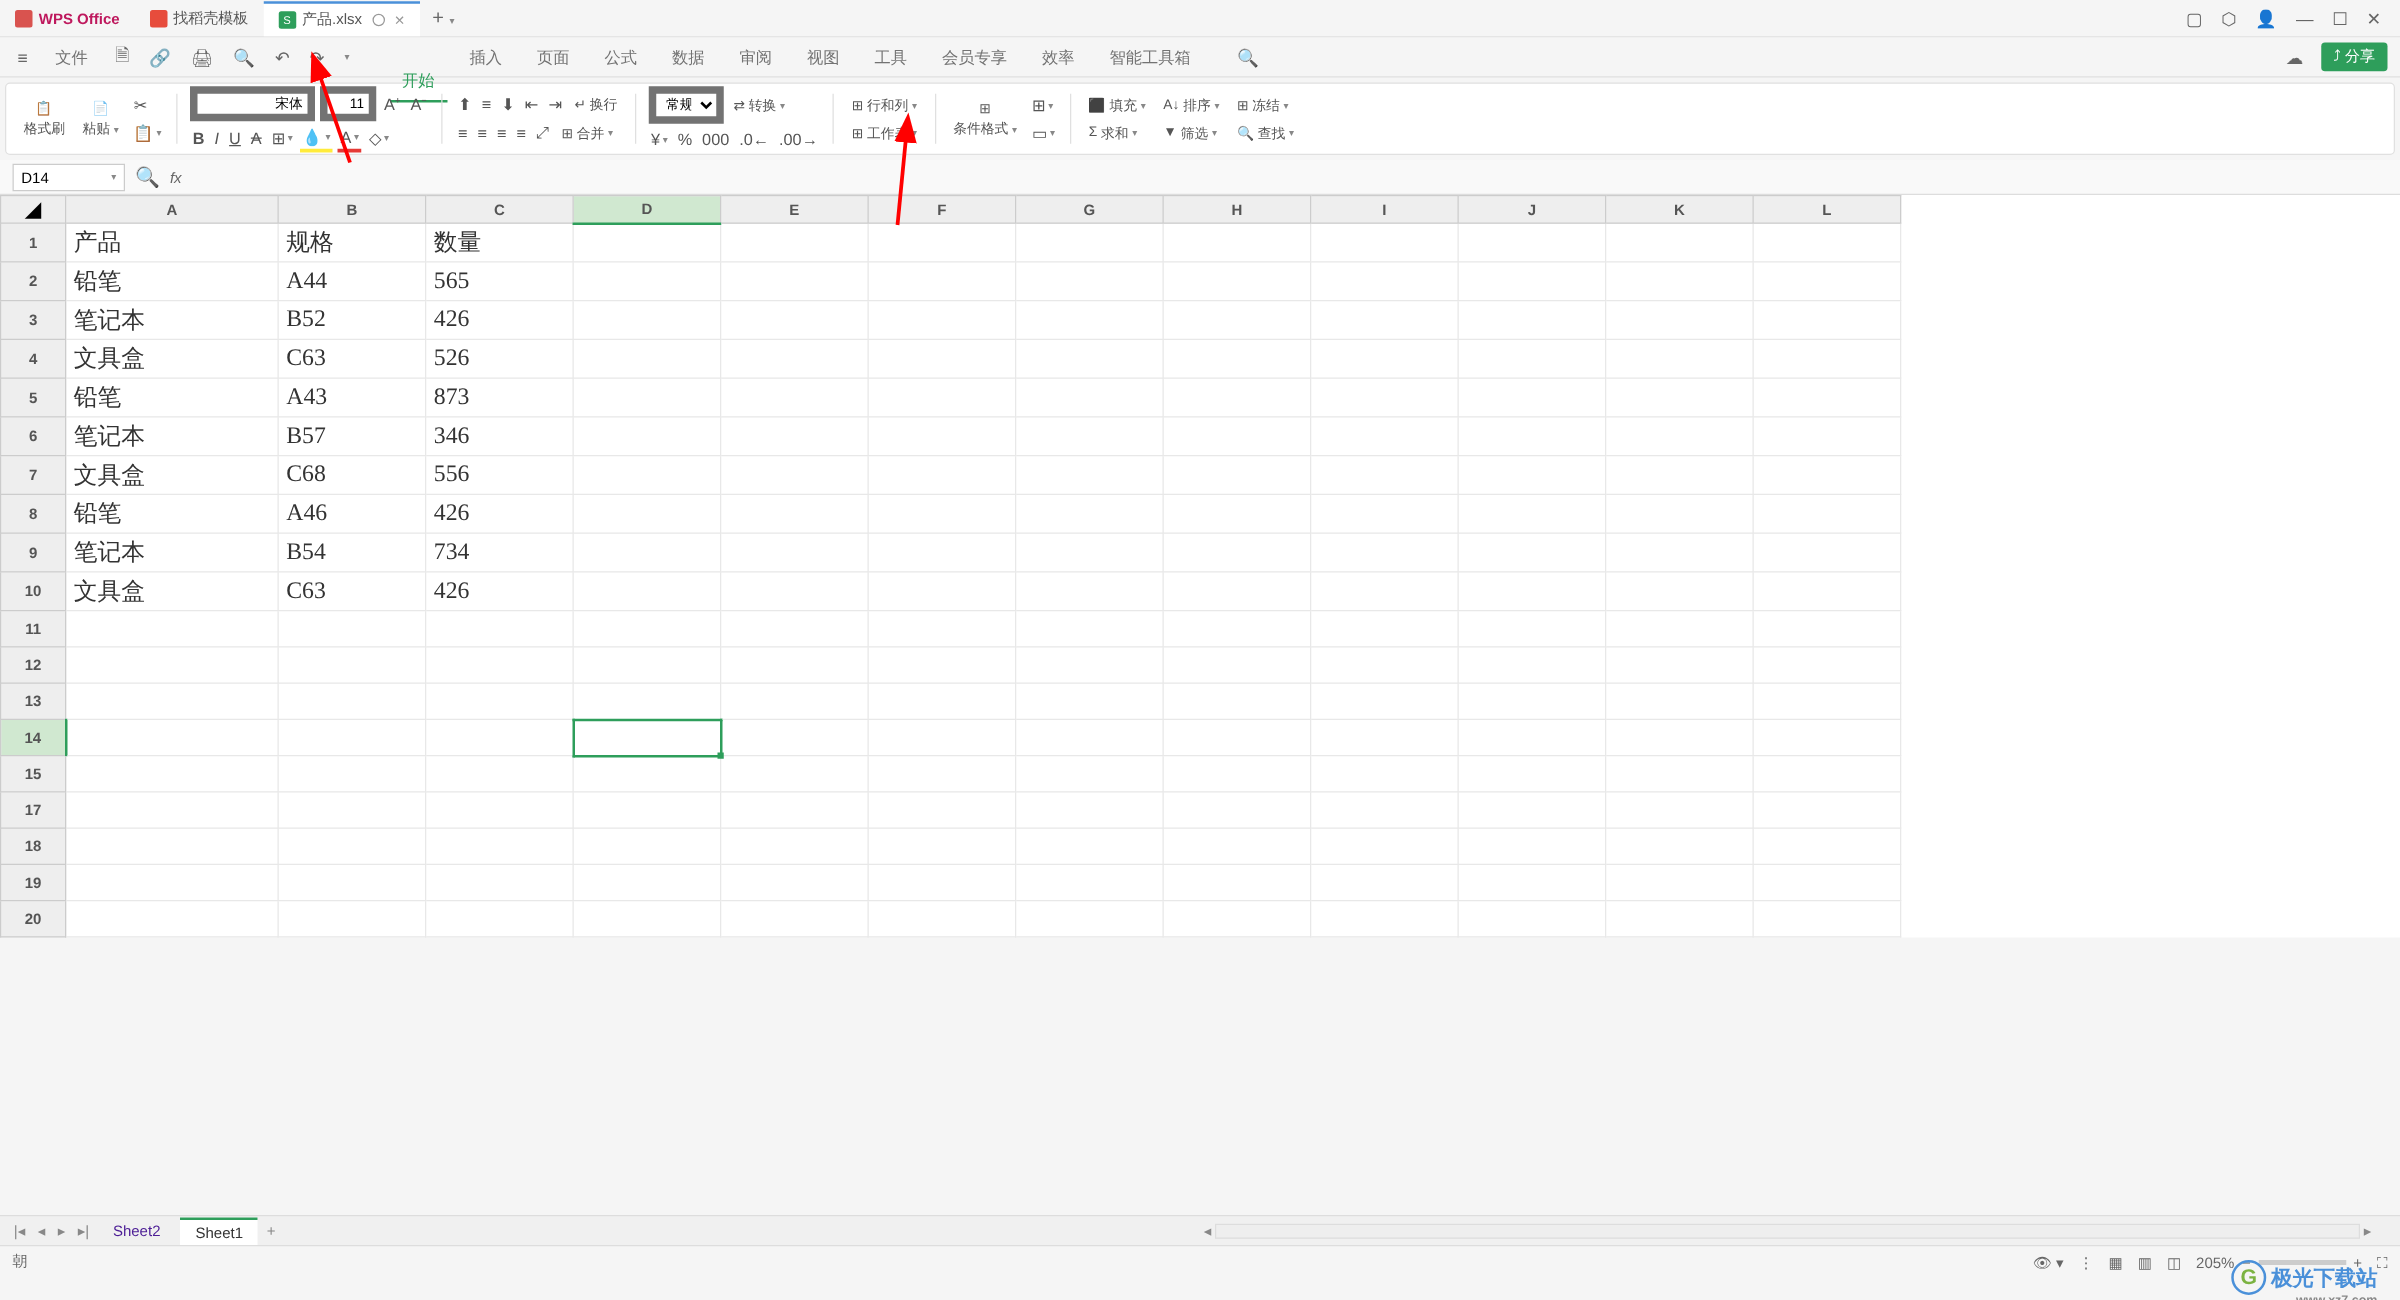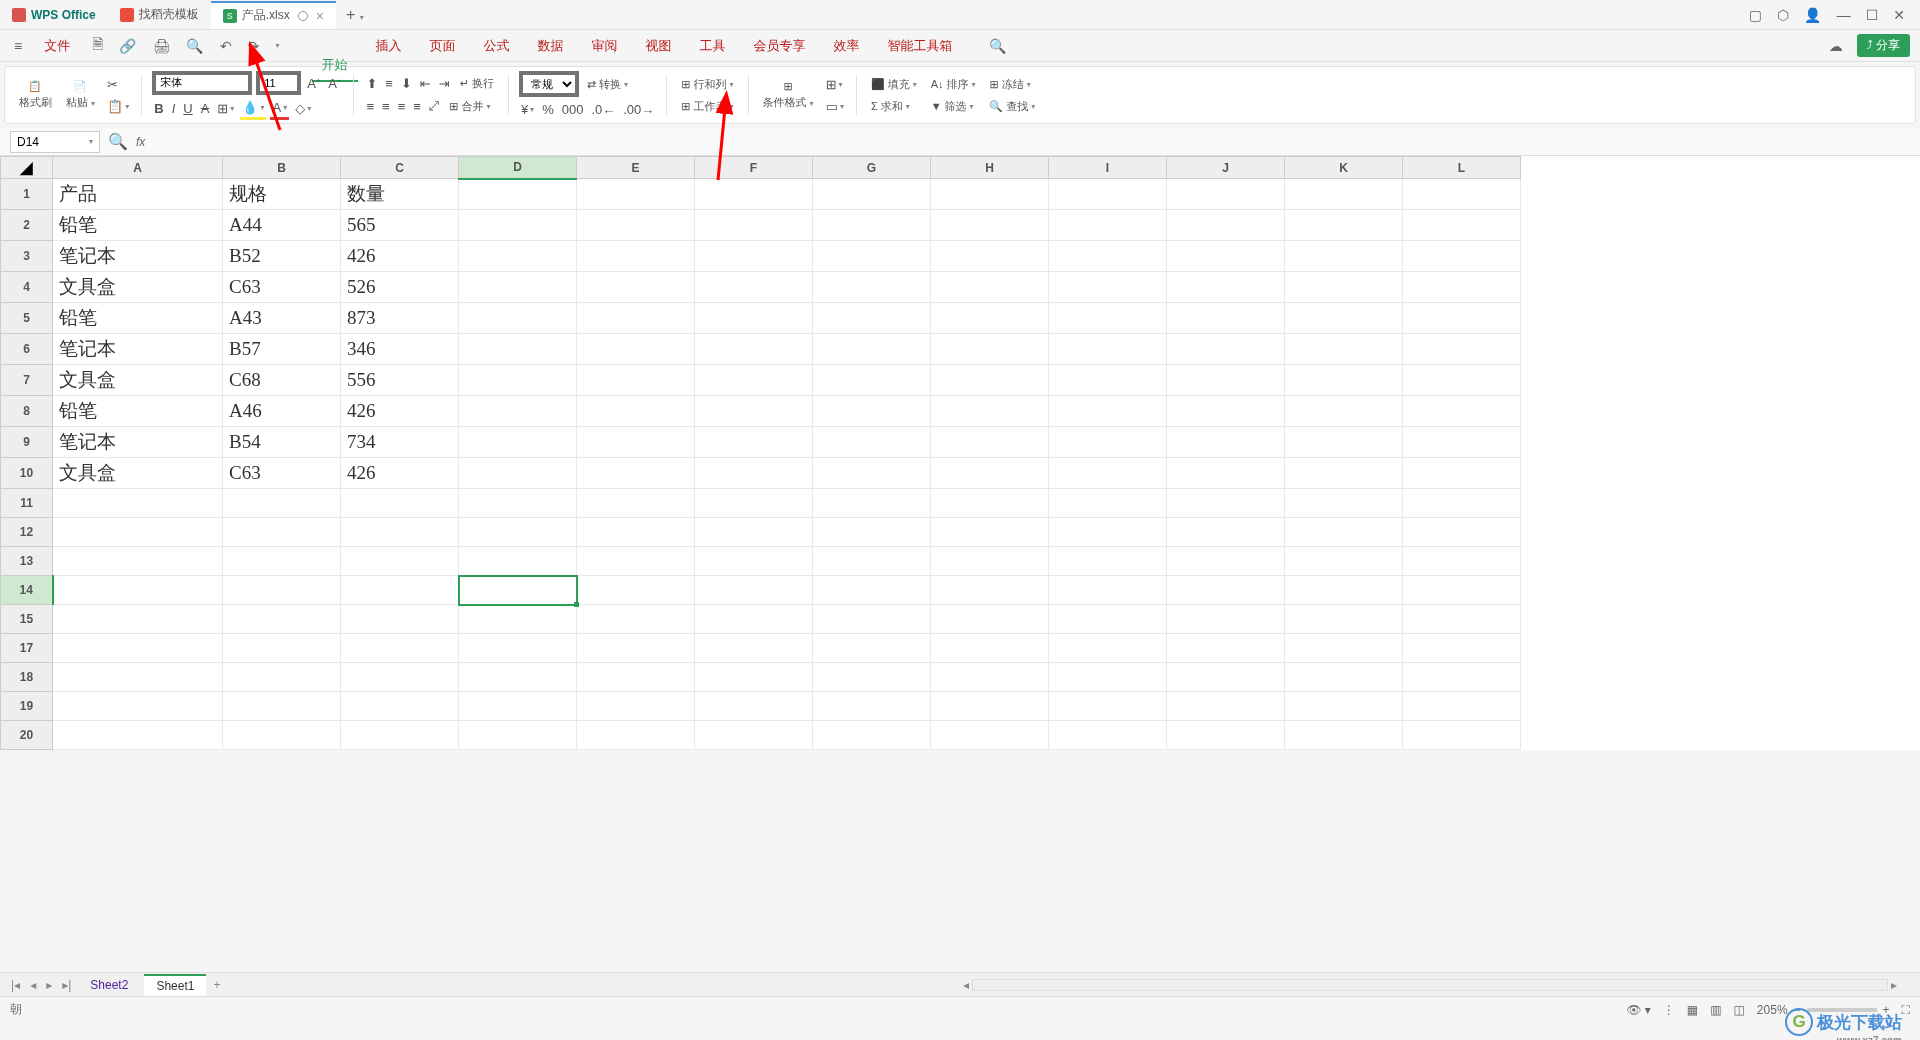--- a/index.html
+++ b/index.html
@@ -1,48 +1,48 @@
 <!DOCTYPE html>
 <html><head>
 <meta charset="utf-8">
 <style>
 * { margin: 0; padding: 0; box-sizing: border-box; font-family: "Microsoft YaHei", Arial, sans-serif; }
 body { background: #f5f5f5; width: 1920px; height: 1040px; overflow: hidden; position: relative; }
 
 
 .title-bar { height: 30px; background: #f5f5f5; display: flex; align-items: center; border-bottom: 1px solid #e0e0e0; }
 .tab { height: 28px; display: flex; align-items: center; padding: 0 12px; font-size: 12px; color: #555; cursor: pointer; }
-.tab.wps { color: #0f766e; font-weight: bold; }
+.tab.wps { color: #be185d; font-weight: bold; }
 .tab-icon { width: 14px; height: 14px; margin-right: 5px; display: inline-block; }
 .tab.active { background: #fff; border-top: 2px solid #4a90d9; }
 .tab-icon.wps { background: #d9534f; border-radius: 2px; }
 .tab-icon.template { background: #e74c3c; border-radius: 2px; }
 .tab-icon.xlsx { background: #2e9e5b; border-radius: 2px; color:#fff; font-size:9px; text-align:center; line-height:14px; }
 .tab .close { margin-left: 8px; color: #999; font-size: 14px; }
 .tab .circle { width: 10px; height: 10px; border: 1px solid #999; border-radius: 50%; margin-left: 8px; }
 .title-spacer { flex: 1; }
 .title-controls { display: flex; align-items: center; gap: 15px; padding-right: 15px; color: #666; font-size: 14px; }
 .title-controls span { cursor: pointer; }
 .add-tab { padding: 0 10px; font-size: 16px; color: #666; cursor: pointer; }
 
 
 .menu-bar { height: 32px; background: #f5f5f5; display: flex; align-items: center; padding: 0 10px; border-bottom: 1px solid #e0e0e0; }
 .menu-left { display: flex; align-items: center; gap: 8px; }
 .menu-icon { font-size: 14px; color: #666; cursor: pointer; padding: 2px 4px; }
-.menu-item { font-size: 13px; color: #b91c1c; padding: 6px 10px; cursor: pointer; }
+.menu-item { font-size: 13px; color: #737373; padding: 6px 10px; cursor: pointer; }
 .menu-item.active { color: #2e9e5b; border-bottom: 2px solid #2e9e5b; margin-top: 40px; }
 .menu-right { display: flex; align-items: center; gap: 10px; margin-left: auto; }
 .share-btn { background: #2e9e5b; color: #fff; padding: 3px 10px; border-radius: 3px; font-size: 12px; cursor: pointer; }
 
 
 .ribbon { height: 58px; background: #fff; display: flex; align-items: center; padding: 4px 10px; border: 1px solid #e0e0e0; margin: 4px; border-radius: 4px; gap: 6px; }
 .ribbon-group { display: flex; flex-direction: column; align-items: center; font-size: 11px; color: #555; gap: 2px; padding: 0 4px; }
 .ribbon-sep { width: 1px; height: 40px; background: #e0e0e0; margin: 0 4px; }
 .ribbon-btn { display: flex; align-items: center; gap: 3px; font-size: 11px; color: #555; cursor: pointer; padding: 2px 4px; }
-.ribbon-select { border: 4px solid #737373; font-size: 11px; padding: 2px 4px; background: #fff; }
+.ribbon-select { border: 6px solid #737373; font-size: 11px; padding: 2px 4px; background: #fff; text-align: right; }
 .ribbon-select.font { width: 100px; }
 .ribbon-select.size { width: 45px; }
 .ribbon-select.fmt { width: 60px; }
 .ribbon-icon { font-size: 13px; color: #555; cursor: pointer; padding: 2px; display: inline-flex; align-items: center; gap: 2px; }
 .ribbon-col { display: flex; flex-direction: column; gap: 3px; }
 .ribbon-row { display: flex; gap: 4px; align-items: center; }
 .drop { font-size: 8px; color: #888; }
 
 
 .formula-row { height: 28px; display: flex; align-items: center; padding: 0 10px; gap: 8px; border-bottom: 1px solid #ddd; background: #f9f9f9; }

